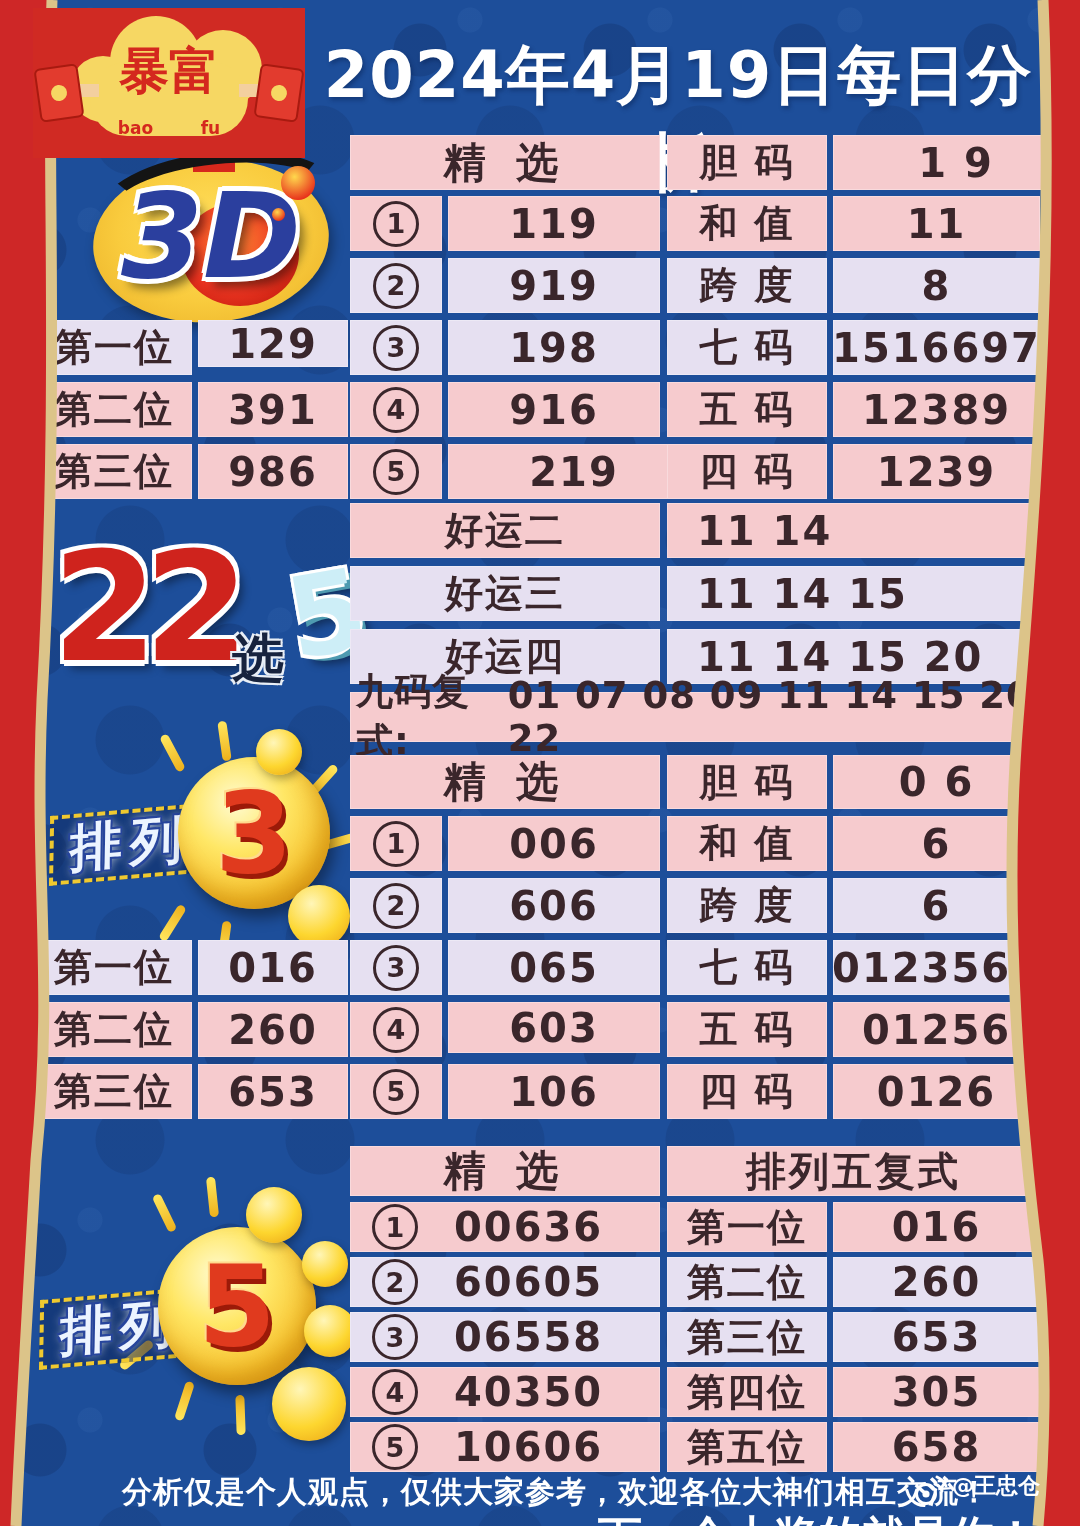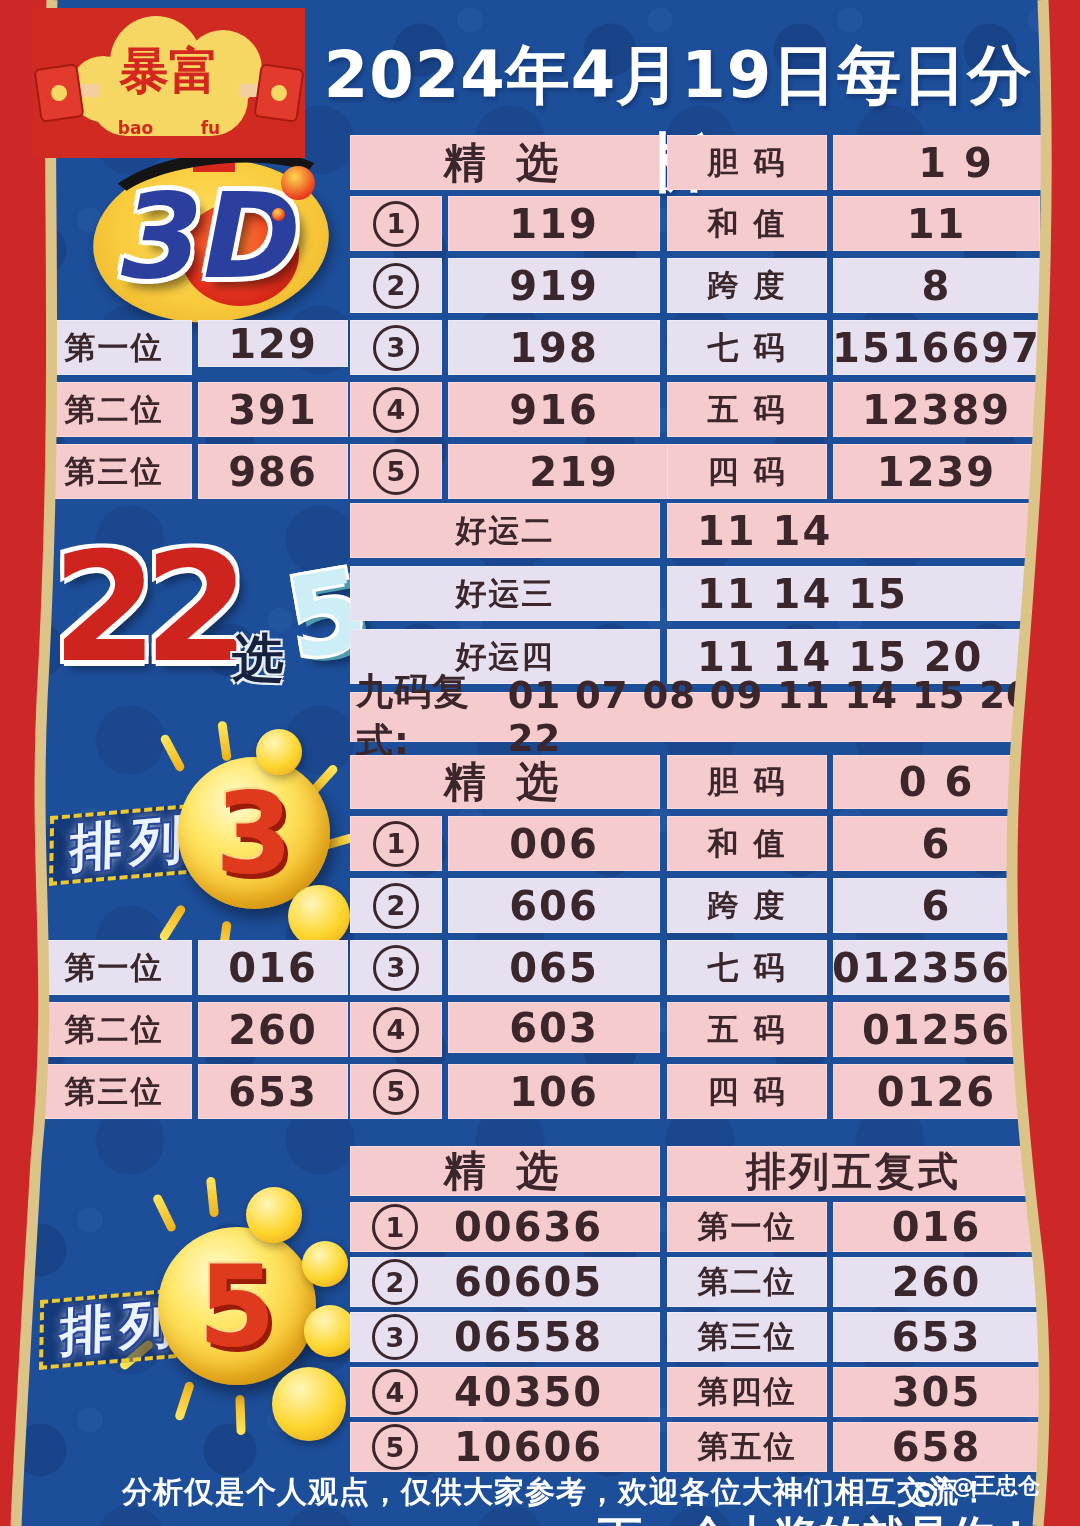--- a/index.html
+++ b/index.html
@@ -86,21 +86,21 @@
     box-shadow:2px 4px 8px rgba(0,0,0,.3)}
   .spark{position:absolute;width:9px;height:40px;border-radius:5px;
     background:linear-gradient(#ffe75e,#eeb11c)}
 
   
   .cell{position:absolute;display:flex;align-items:center;justify-content:center;
     font-weight:700;color:#3a262b;z-index:1;
     box-shadow:inset 0 0 0 1px rgba(255,255,255,.30)}
   .pink{background:#f6cbce}
   .lav{background:#e6e0f1}
-  .lbl{font-size:31px;letter-spacing:2px}
+  .lbl{font-size:38px;letter-spacing:2px}
   .val{font-size:40px;letter-spacing:2px}
   .hdr{font-size:42px;letter-spacing:8px}
   .la{justify-content:flex-start;padding-left:30px;box-sizing:border-box}
   .circ{width:40px;height:40px;border:3px solid #3a262b;border-radius:50%;
     display:flex;align-items:center;justify-content:center;font-size:27px;font-weight:700;flex:0 0 auto}
   .jiuma{justify-content:flex-start;padding-left:6px;box-sizing:border-box;font-size:37px;letter-spacing:1px}
   .p5pick{justify-content:flex-start;padding-left:22px;gap:36px;box-sizing:border-box}
 
   
   .disclaimer{position:absolute;left:122px;top:1472px;font-size:30px;font-weight:700;color:#fff;

